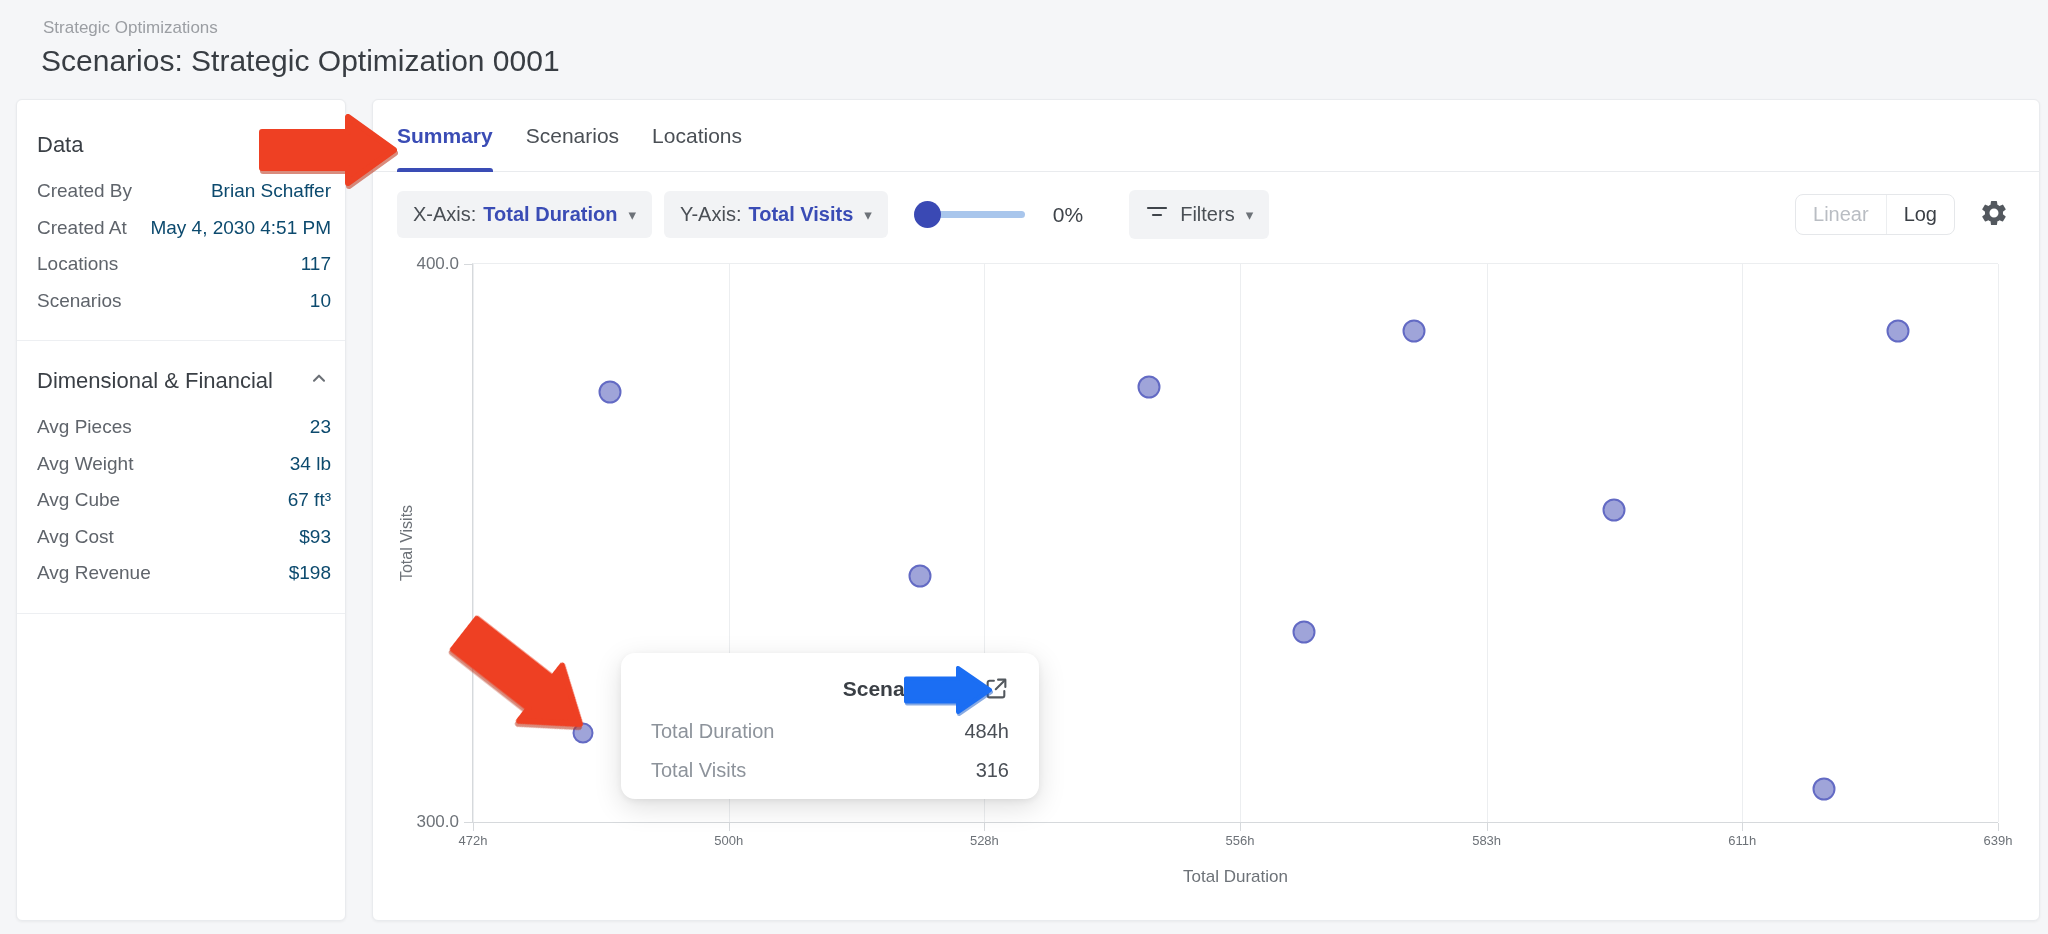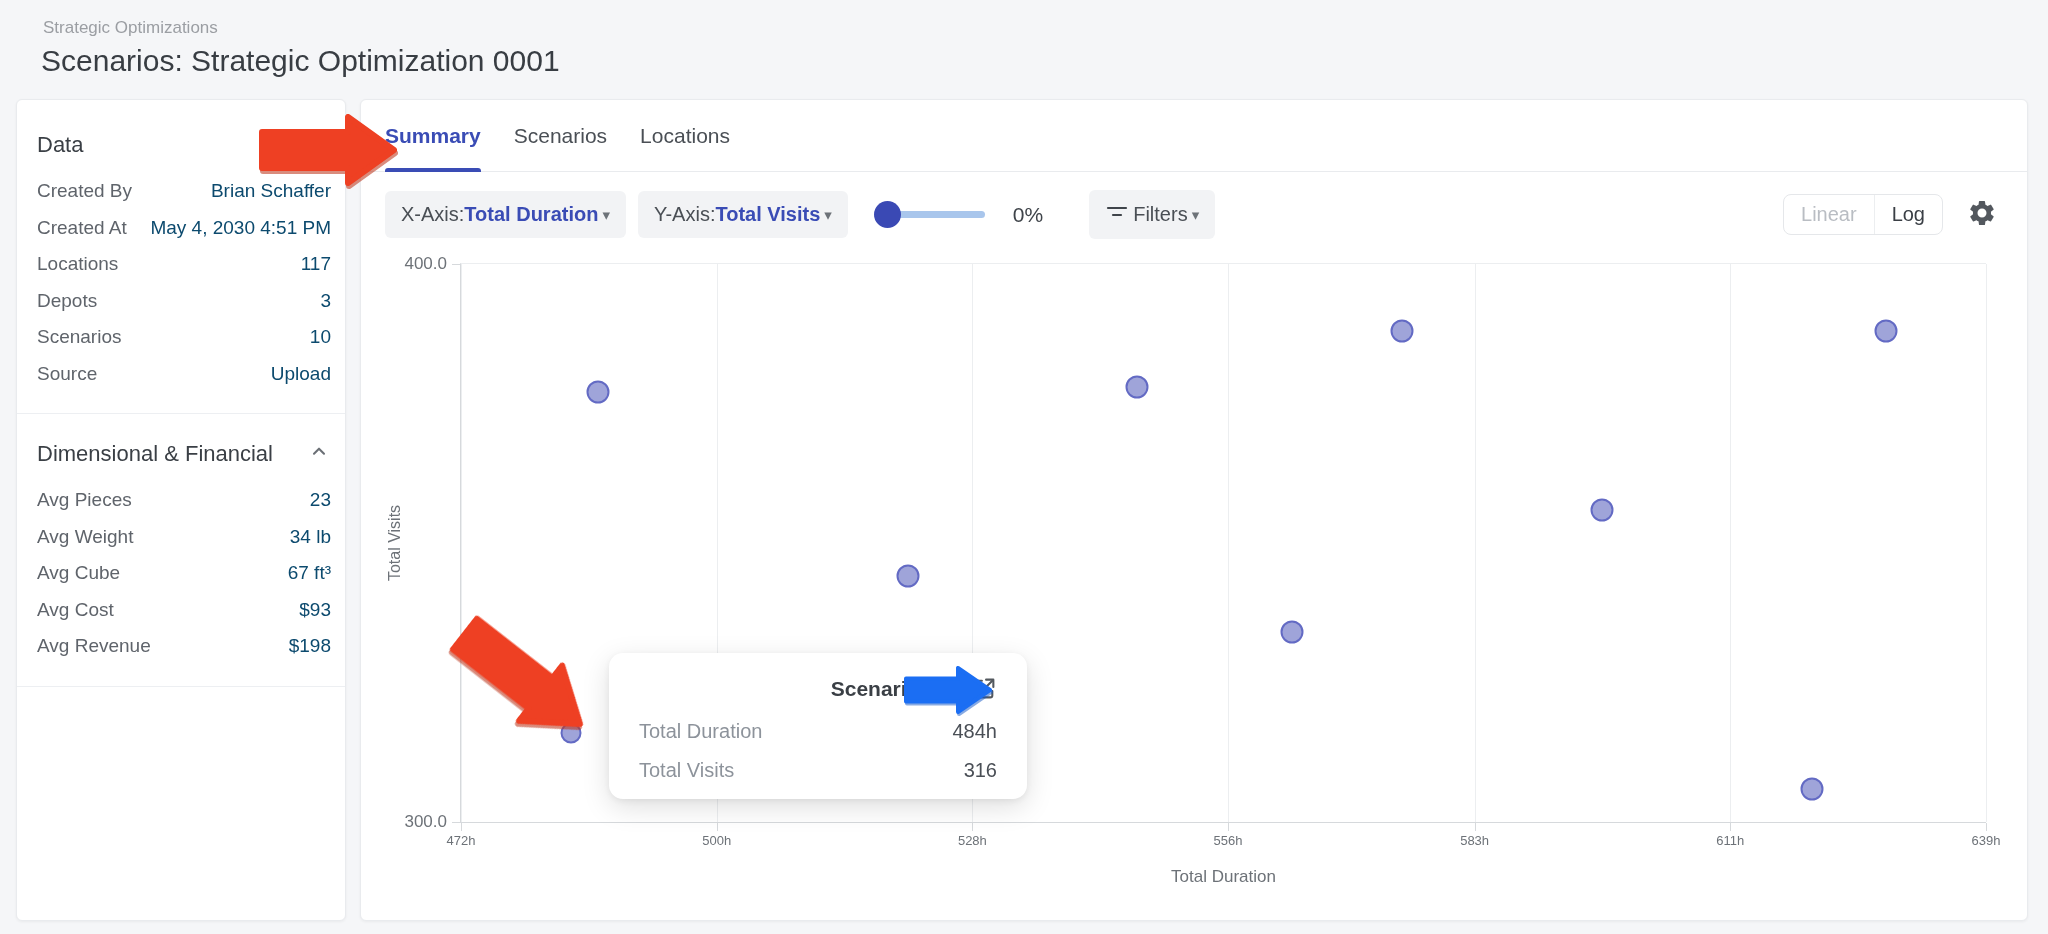--- a/index.html
+++ b/index.html
@@ -20,31 +20,31 @@
   #sidebar { left:16px; top:99px; width:330px; height:822px; padding:32px 14px 0 20px; }
   .section-title { font-size:22px; color:#3a3f45; }
   .kv-rows { margin-top:22px; }
   .kv-row { display:flex; justify-content:space-between; align-items:flex-start; height:36.5px; font-size:19px; }
   .kv-label { color:#5f646b; white-space:nowrap; }
   .kv-value { color:#0c4a6e; white-space:nowrap; }
   .divider { border-top:1px solid #edeff2; margin:14px -14px 0 -20px; }
   .section-head { display:flex; justify-content:space-between; align-items:center; margin-top:27px; padding-right:2px; }
 
   
-  #main { left:360px; top:99px; width:1668px; height:822px; }
+  #main { left:372px; top:99px; width:1668px; height:822px; }
   .tab-bar { position:relative; height:72px; border-bottom:1px solid #e9ebee;
              display:flex; align-items:stretch; padding-left:24px; gap:33px; }
   .tab { position:relative; display:flex; align-items:center; font-size:21px; font-weight:500; color:#4a4f55; cursor:pointer; }
   .tab.active { color:var(--accent); font-weight:700; }
   .tab.active::after { content:""; position:absolute; left:0; right:0; bottom:-1px; height:4px;
                        background:var(--accent); border-radius:3px 3px 0 0; }
 
   .controls { display:flex; align-items:center; padding:18px 30px 0 24px; }
   .ctl-btn { display:flex; align-items:center; background:#f2f3f5; border-radius:6px;
-             padding:12px 16px; font-size:20px; color:#4a4f55; cursor:pointer; }
+             padding:12px 16px; font-size:20px; color:#4a4f55; gap:7px; cursor:pointer; }
   .ctl-btn + .ctl-btn { margin-left:12px; }
   .ctl-value { color:var(--accent); font-weight:700; }
   .caret { font-size:15px; color:#6d7278; margin-left:4px; }
   .slider { display:flex; align-items:center; margin-left:26px; }
   .slider-handle { width:27px; height:27px; border-radius:50%; background:var(--slider-handle); z-index:2; cursor:pointer; }
   .slider-track { width:88px; height:7px; border-radius:4px; background:var(--slider-track); margin-left:-4px; cursor:pointer; }
   .slider-label { font-size:21px; color:#3f444a; margin-left:28px; }
   .filters-btn { margin-left:46px; }
   .filter-ic { margin-right:4px; }
   .right-controls { margin-left:auto; display:flex; align-items:center; gap:24px; }
@@ -102,30 +102,22 @@
       </div>
       <div class="kv-row">
         <span class="kv-label">Created At</span>
         <span class="kv-value">May 4, 2030 4:51 PM</span>
       </div>
       <div class="kv-row">
         <span class="kv-label">Locations</span>
         <span class="kv-value">117</span>
       </div>
       <div class="kv-row">
-        <span class="kv-label">Depots</span>
-        <span class="kv-value">3</span>
-      </div>
-      <div class="kv-row">
         <span class="kv-label">Scenarios</span>
         <span class="kv-value">10</span>
-      </div>
-      <div class="kv-row">
-        <span class="kv-label">Source</span>
-        <span class="kv-value">Upload</span>
       </div>
     </div>
   <div class="divider"></div>
   <div class="section-head">
     <div class="section-title">Dimensional &amp; Financial</div>
     <span>
       <svg width="20" height="20" viewBox="0 0 24 24" fill="none" stroke="#6b7076" stroke-width="2.5" stroke-linecap="round" stroke-linejoin="round">
           <path d="M6 14l6-6 6 6"></path>
         </svg>
     </span>

